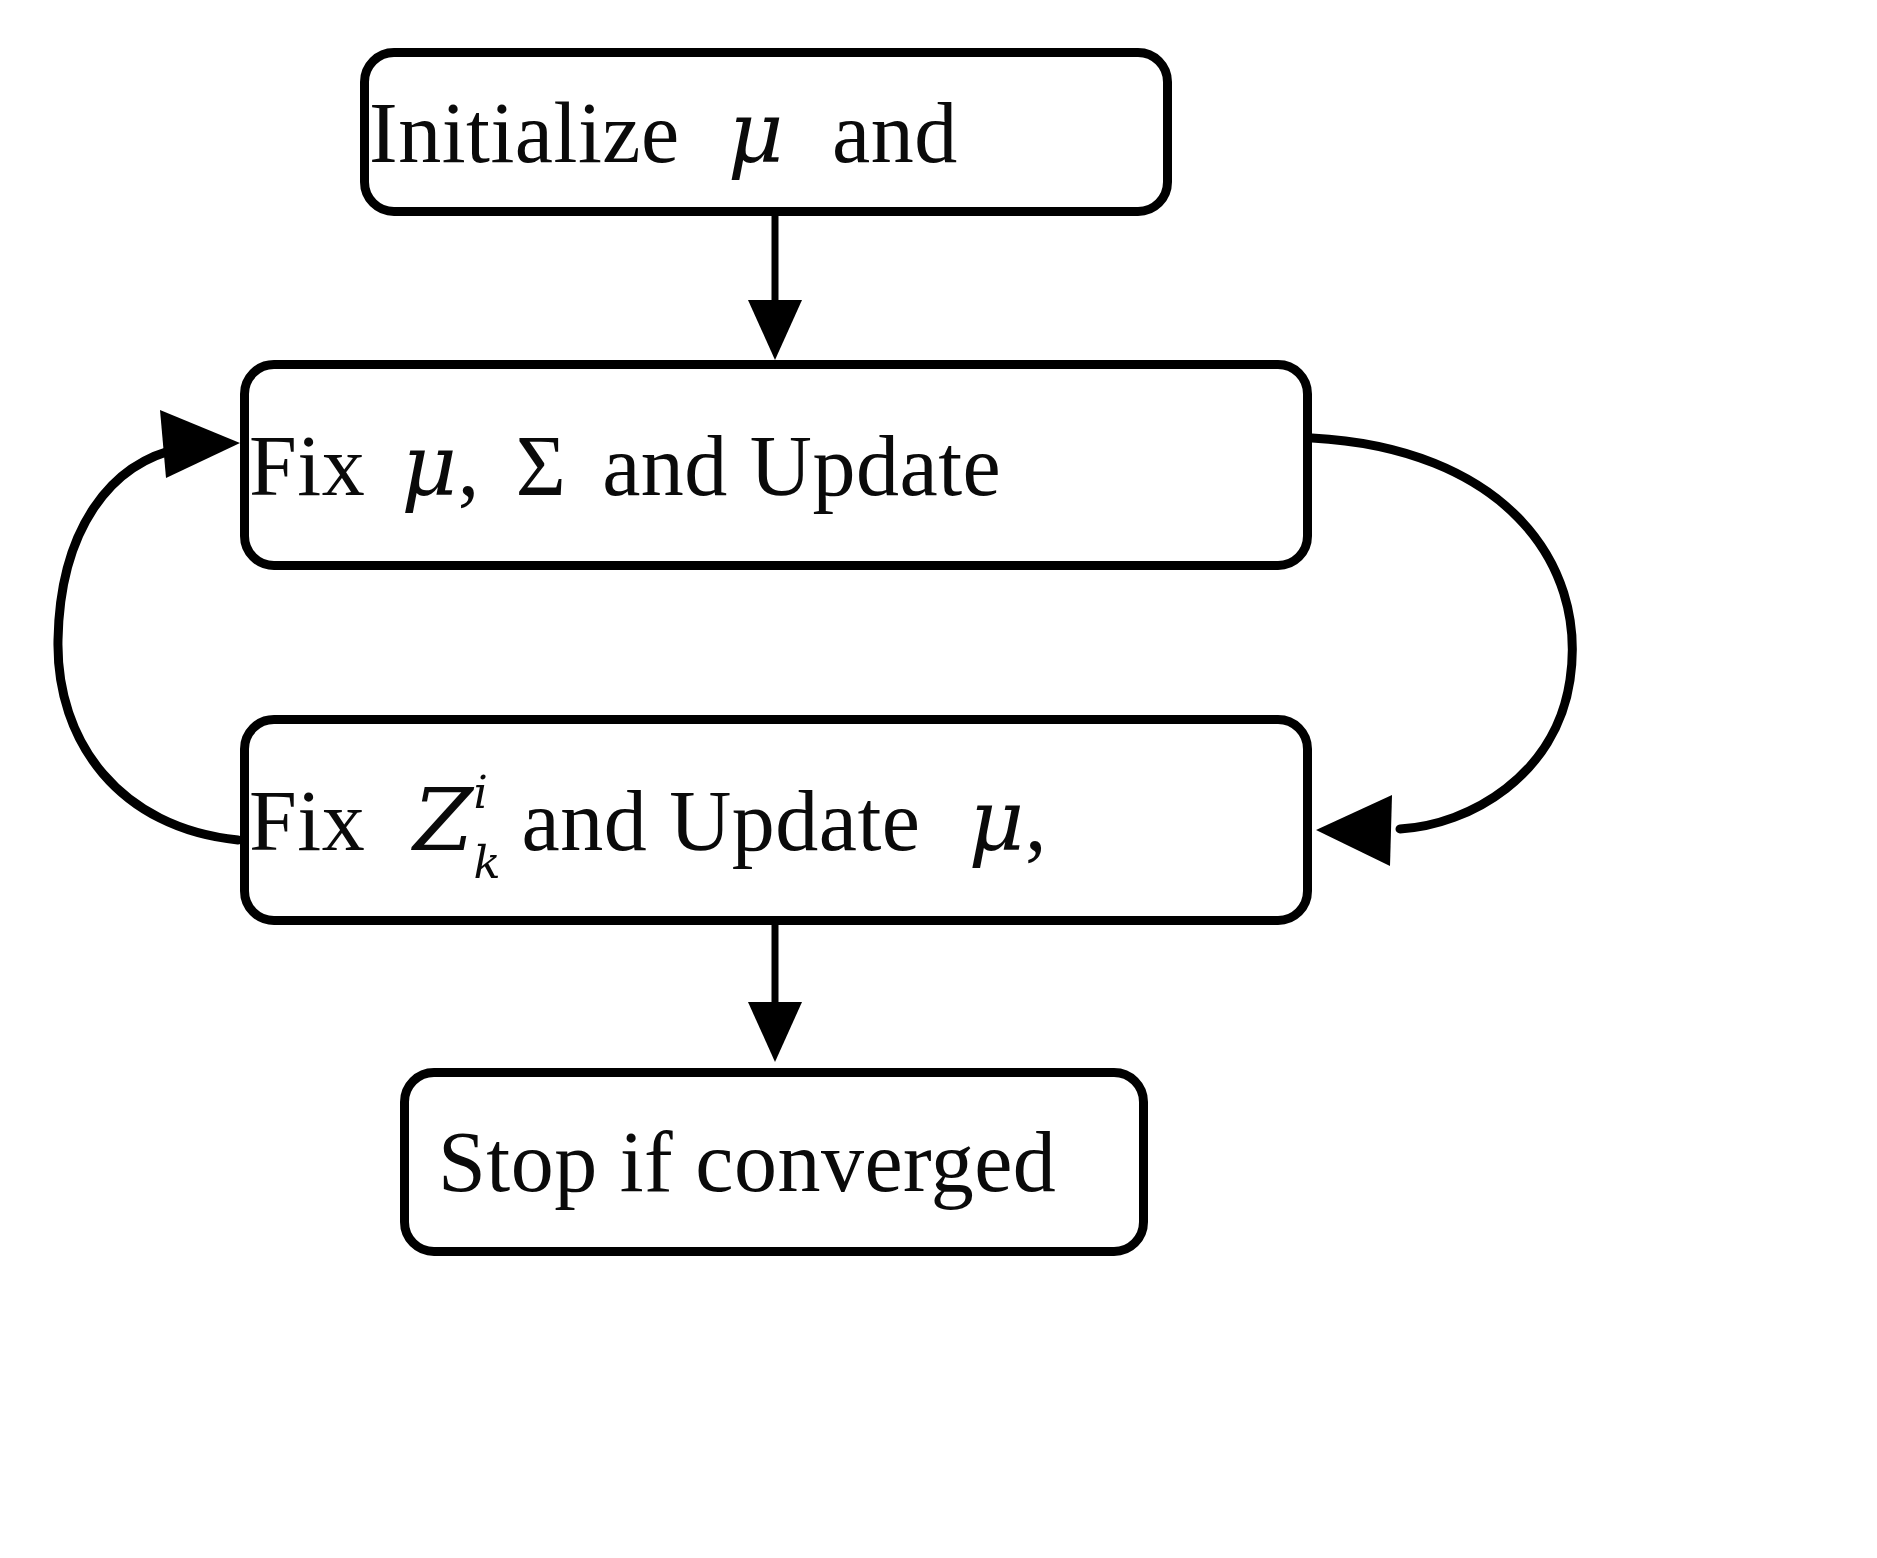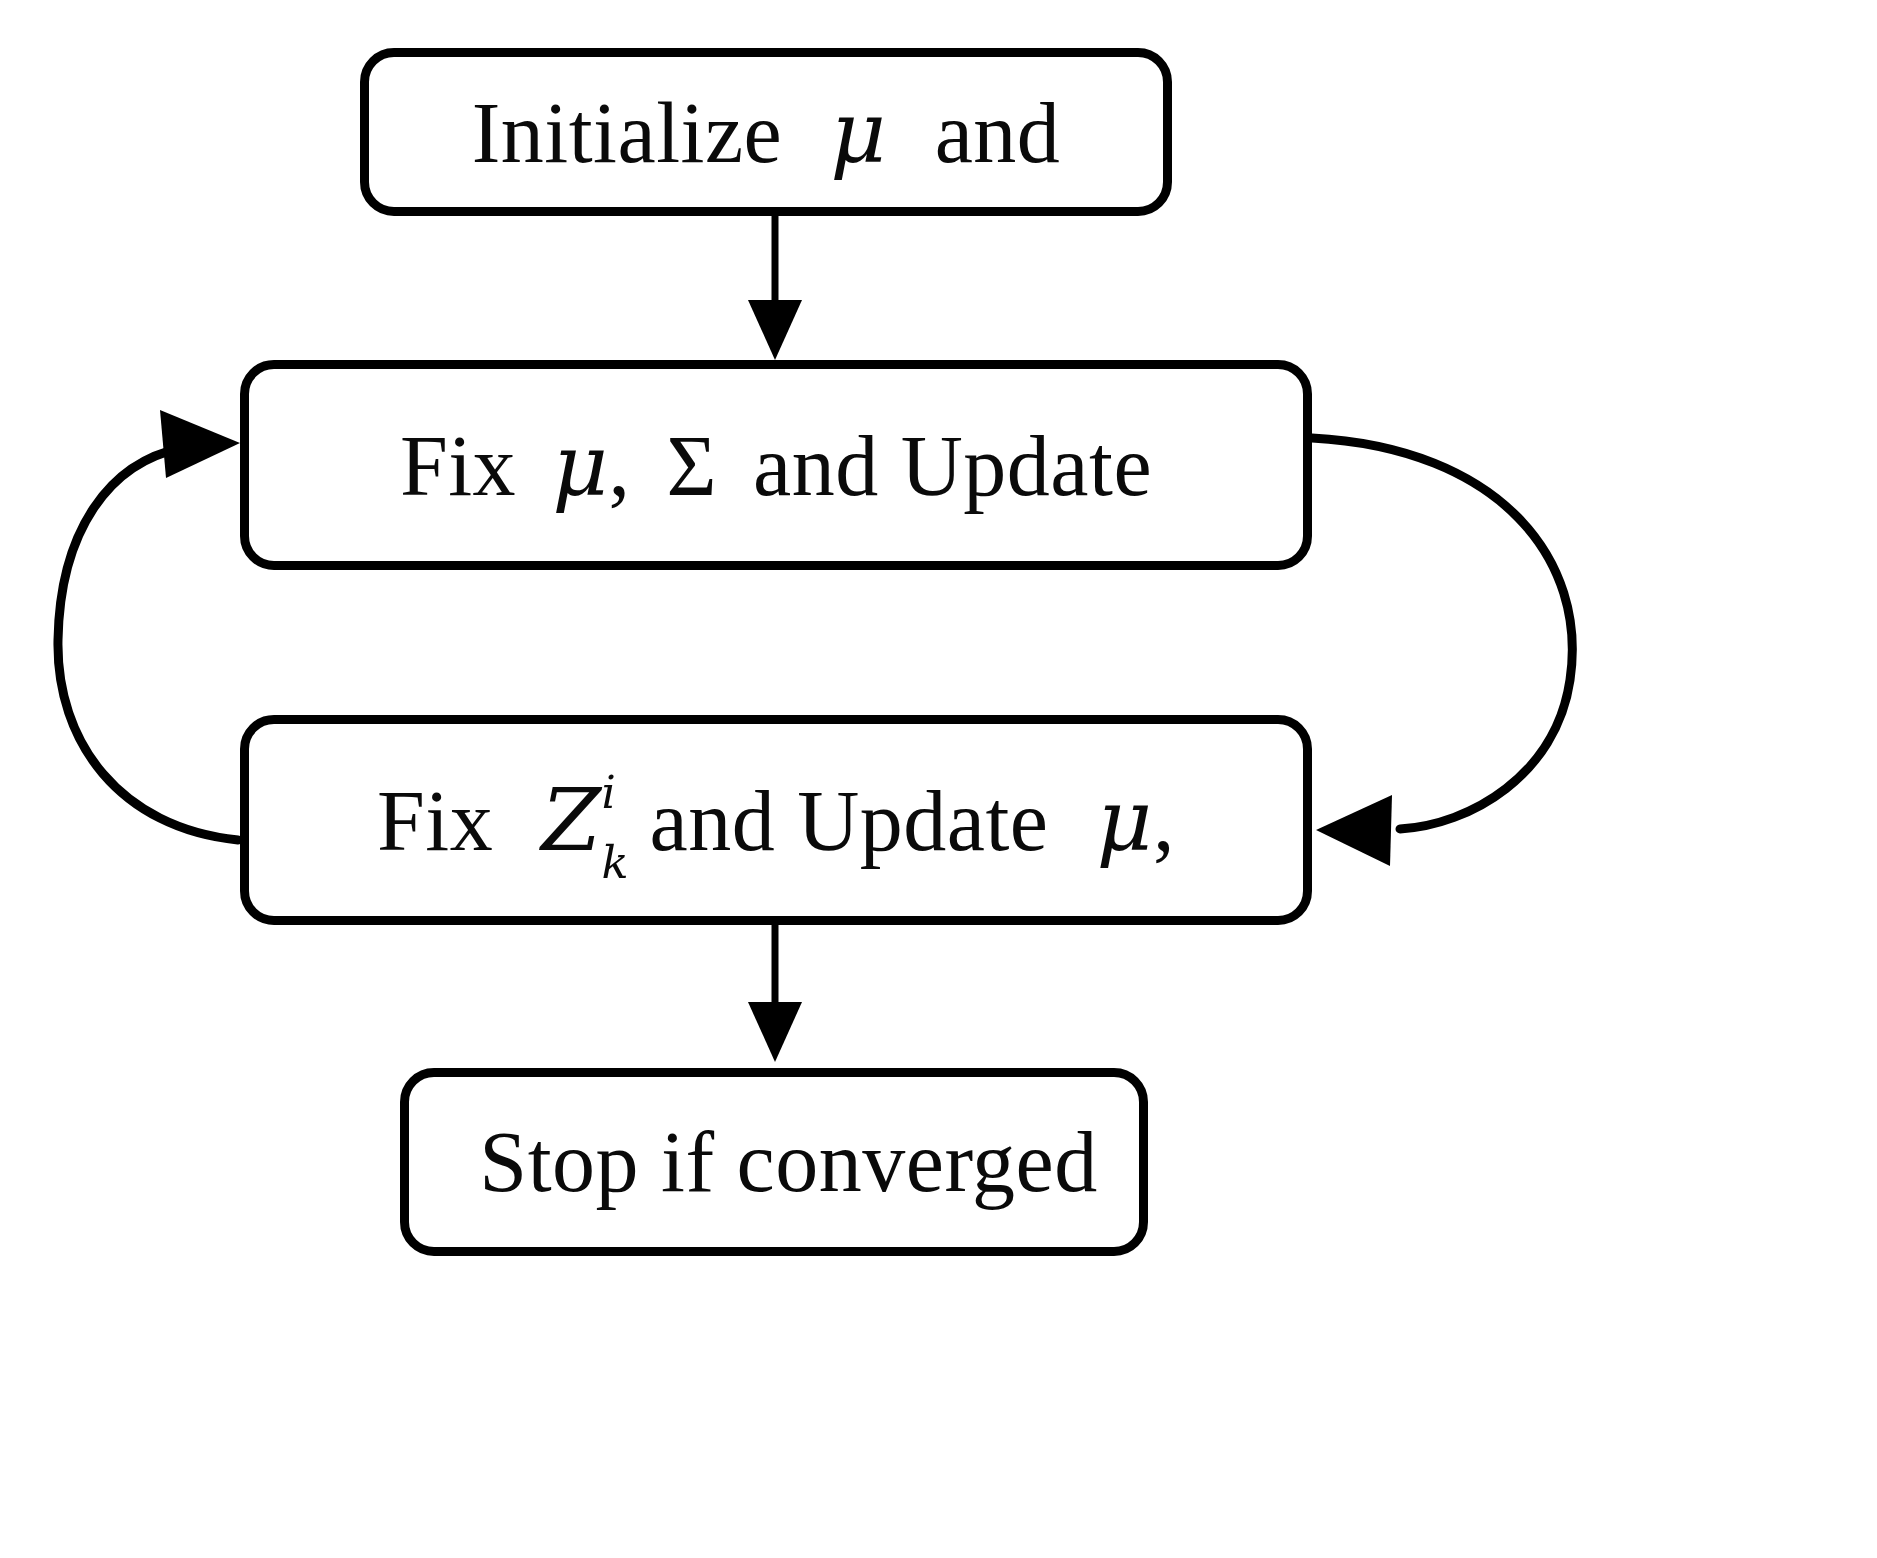--- a/index.html
+++ b/index.html
@@ -25,21 +25,21 @@
     height: 1558px;
   }
   .node-box {
     position: absolute;
     box-sizing: border-box;
     border: 9px solid #000000;
     border-radius: 34px;
     background: #ffffff;
     display: flex;
     align-items: center;
-    justify-content: center;
+    justify-content: flex-start;
     overflow: hidden;
     white-space: nowrap;
   }
   .node-label {
     font-family: "Liberation Serif", "DejaVu Serif", serif;
     color: #0a0a0a;
     font-size: 86px;
     line-height: 1;
     letter-spacing: 0.5px;
     white-space: nowrap;

